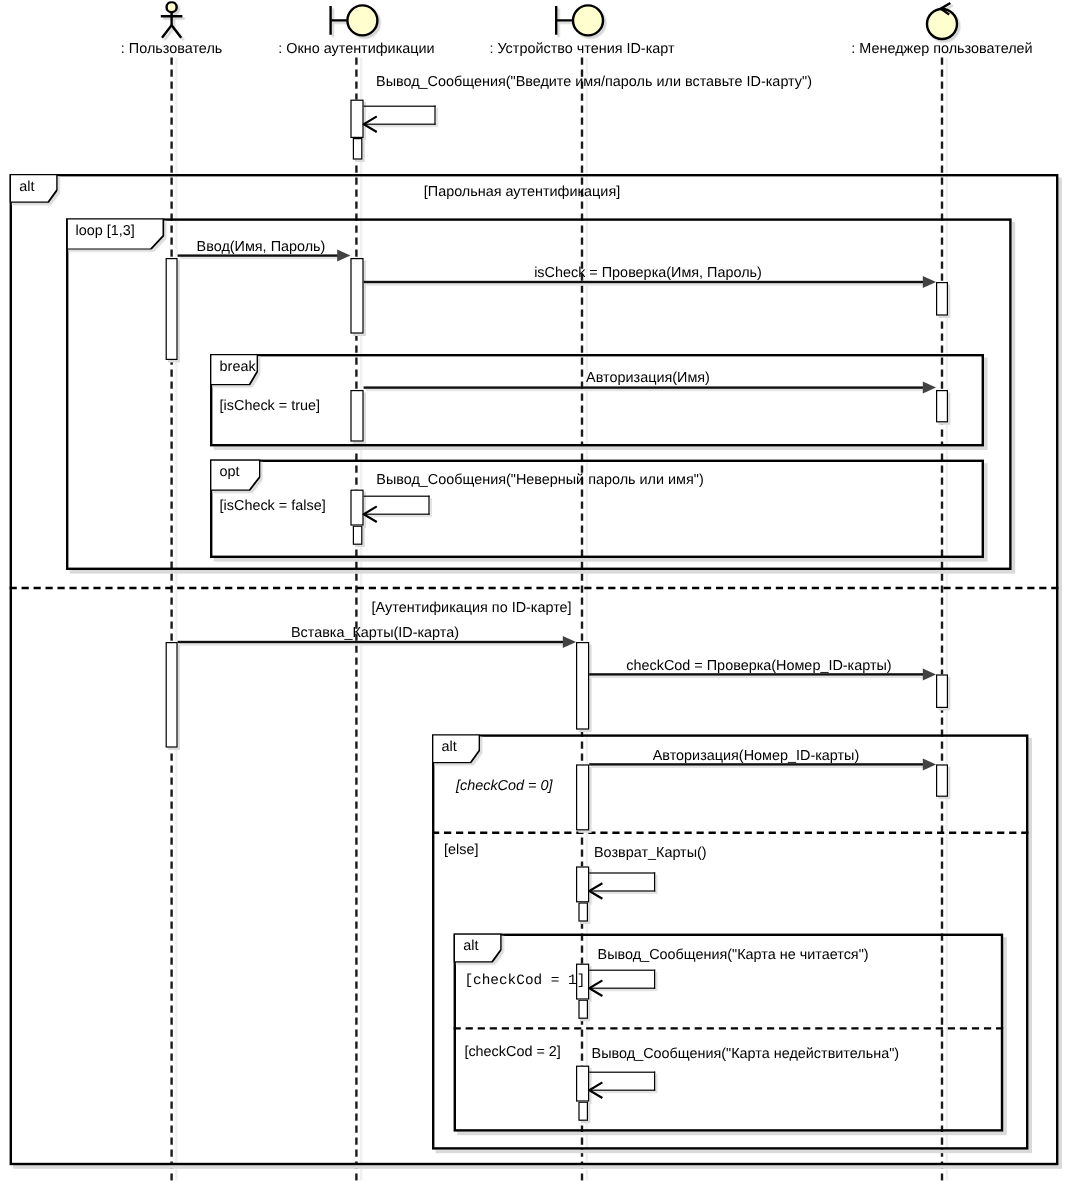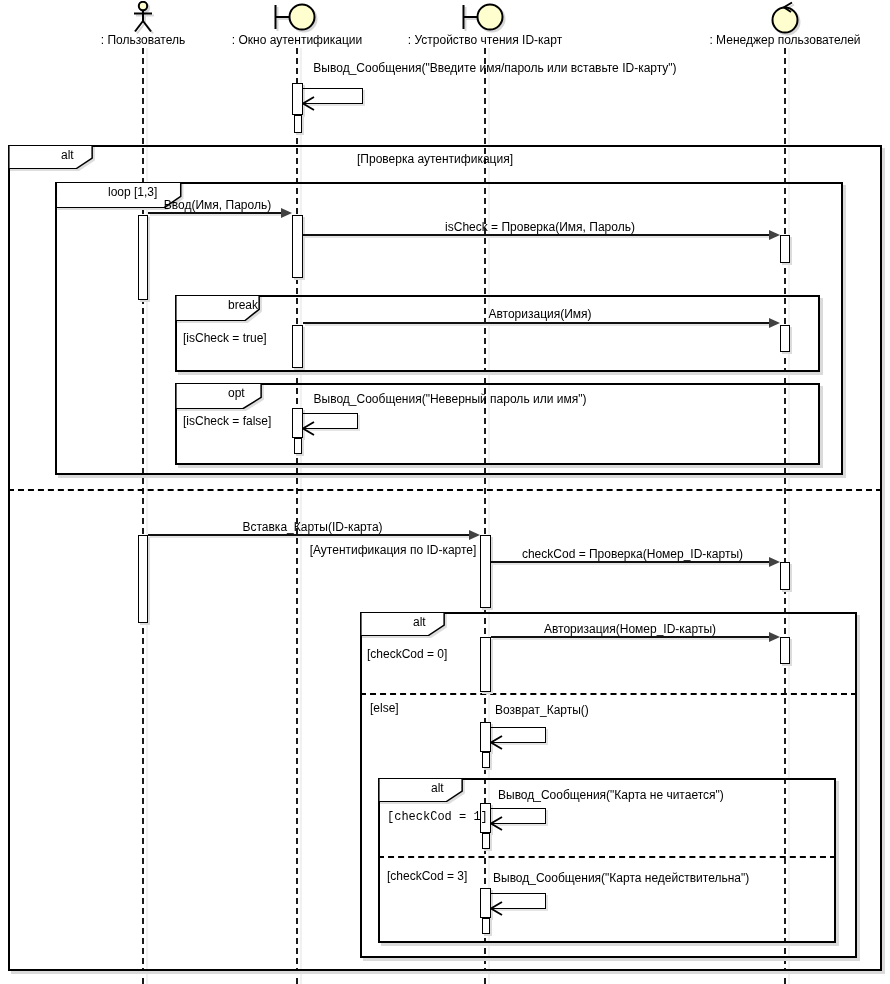--- a/index.html
+++ b/index.html
@@ -7,21 +7,21 @@
     position:relative; width:890px; height:984px; background:#fff;
     font-family:"Liberation Sans","DejaVu Sans",sans-serif; color:#000;
     overflow:hidden; font-size:12px;
   }
   .lifeline{position:absolute; width:0; border-left:2px dashed #1a1a1a; z-index:1;}
   .lifeline::after{content:''; position:absolute; left:2px; top:0; height:100%; border-left:2px solid #F1F1F1;}
   .ll-label{position:absolute; text-align:center; white-space:nowrap; z-index:6; font-size:12px;}
   .icon{position:absolute; z-index:6; filter:drop-shadow(2.5px 2.5px 0 #D6D6D6);}
   .frame{position:absolute; border:2px solid #000; box-sizing:border-box; box-shadow:3px 3px 0 var(--shadow,#DADADA); z-index:2; background:transparent;}
   .divider{position:absolute; height:0; border-top:2px dashed #000; z-index:2;}
-  .frag-tab{position:absolute; z-index:5;padding-left:45px;}
+  .frag-tab{position:absolute; z-index:5;}
   .frag-tab svg{position:absolute; left:0; top:0; width:100%; height:100%; filter:drop-shadow(2px 2px 0 #DDD);}
   .frag-tab .txt{position:relative; display:block; padding:3px 12px 0 8px; font-size:12px; white-space:nowrap;}
   .guard{position:absolute; white-space:nowrap; z-index:6; font-size:12px;}
   .act{position:absolute; background:#fff; border:1.5px solid #000; box-sizing:border-box; box-shadow:2px 2px 0 #DCDCDC; z-index:4;}
   .msg-line{position:absolute; height:0; border-top:2px solid #111; box-shadow:2px 2px 0 #E4E4E4; z-index:5;}
   .arrow-right{position:absolute; width:0; height:0; border-top:5px solid transparent; border-bottom:5px solid transparent; border-left:11px solid #424242; z-index:5;}
   .msg-label{position:absolute; white-space:nowrap; text-align:center; z-index:6; font-size:12px;}
   .self-loop{position:absolute; border:1.5px solid #000; border-left:none; box-sizing:border-box; box-shadow:2px 2px 0 #E4E4E4; z-index:5; background:transparent;}
   .open-arrow{position:absolute; z-index:6;}
 </style>
@@ -107,28 +107,28 @@
       </svg>
     <span class="txt">alt</span>
   </div>
   <div class="frag-tab" style="left:378px; top:778px; width:40px; height:24px;">
     <svg viewBox="0 0 100 100" preserveAspectRatio="none">
         <path d="M1,1 H99 V55 L80,99 H1 Z" fill="#fff" stroke="#000" stroke-width="1.5" vector-effect="non-scaling-stroke"></path>
       </svg>
     <span class="txt">alt</span>
   </div>
 
-  <div class="guard" style="left:320px; top:152px; width:230px; text-align:center;">[Проверка аутентификация]</div>
-  <div class="guard" style="left:280px; top:499px; width:226px; text-align:center;margin-top:44px;">[Аутентификация по ID-карте]</div>
+  <div class="guard" style="left:320px; top:152px; width:230px; text-align:center;">[Парольная аутентификация]</div>
+  <div class="guard" style="left:280px; top:499px; width:226px; text-align:center;">[Аутентификация по ID-карте]</div>
   <div class="guard" style="left:183px; top:331px;">[isCheck = true]</div>
   <div class="guard" style="left:183px; top:414px;">[isCheck = false]</div>
-  <div class="guard" style="left:367px; top:647px;">[checkCod = 0]</div>
+  <div class="guard" style="left:380px; top:647px;font-style:italic;">[checkCod = 0]</div>
   <div class="guard" style="left:370px; top:701px;">[else]</div>
   <div class="guard" style="left:387px; top:810px;font-family:Liberation Mono, monospace;">[checkCod = 1]</div>
-  <div class="guard" style="left:387px; top:869px;">[checkCod = 3]</div>
+  <div class="guard" style="left:387px; top:869px;">[checkCod = 2]</div>
 
   <div class="act" style="left:292px; top:83px; width:11px; height:32px;"></div>
   <div class="act" style="left:294px; top:115px; width:8px; height:18px;"></div>
 
   <div class="act" style="left:138px; top:215px; width:10px; height:85px;"></div>
   <div class="act" style="left:292px; top:215px; width:11px; height:63px;"></div>
   <div class="act" style="left:780px; top:235px; width:10px; height:28px;"></div>
   <div class="act" style="left:292px; top:325px; width:11px; height:43px;"></div>
   <div class="act" style="left:780px; top:325px; width:10px; height:27px;"></div>
   <div class="act" style="left:292px; top:408px; width:11px; height:30px;"></div>

